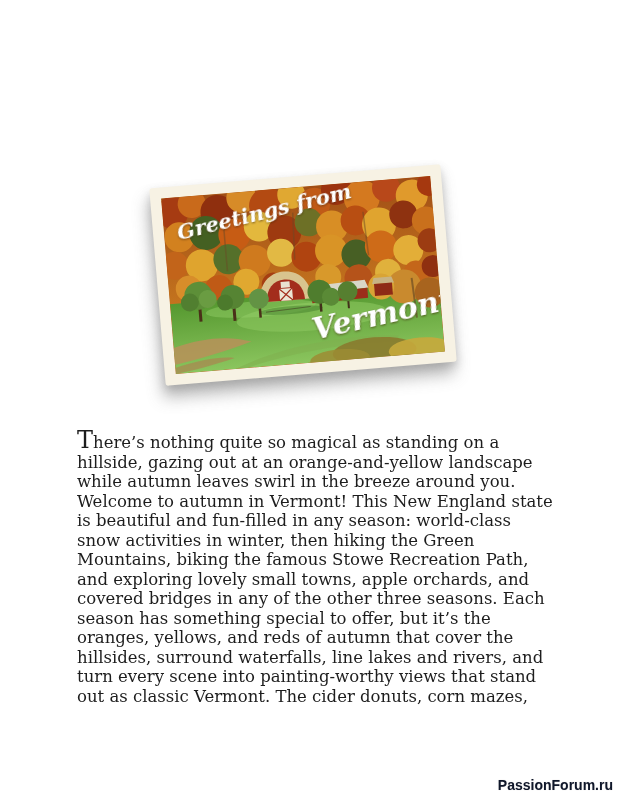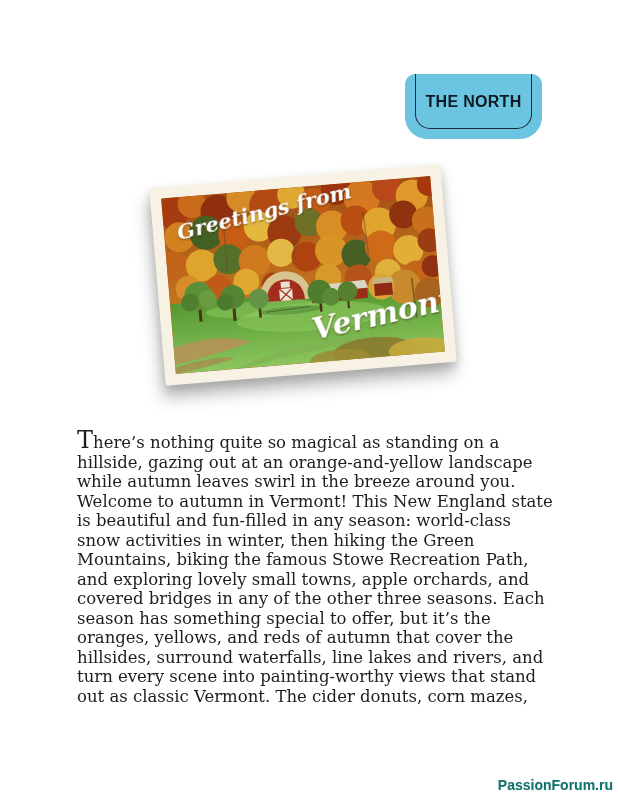--- a/index.html
+++ b/index.html
@@ -97,33 +97,29 @@
   }
 
   
   .watermark {
     position: absolute;
     right: 5px;
     bottom: 7px;
     font-family: "Liberation Sans", sans-serif;
     font-weight: 700;
     font-size: 14px;
-    color: #0f766e;
+    color: #0f172a;
     text-shadow: 0 0 1px #cfcccc;
   }
 </style>
 </head>
 <body>
 
 <div class="page">
 
-  <div class="tab">
-    <div class="tab-outline"></div>
-    <span class="tab-label">THE NORTH</span>
-  </div>
 
   <div class="postcard">
     <div class="photo">
       <svg viewBox="0 0 270 176" width="270" height="176" xmlns="http://www.w3.org/2000/svg">
         <defs>
           <linearGradient id="grassGrad" x1="0" y1="0" x2="0" y2="1">
             <stop offset="0" stop-color="#55982f"></stop>
             <stop offset="1" stop-color="#8bc55e"></stop>
           </linearGradient>
           <linearGradient id="foliageGrad" x1="0" y1="0" x2="0" y2="1">

